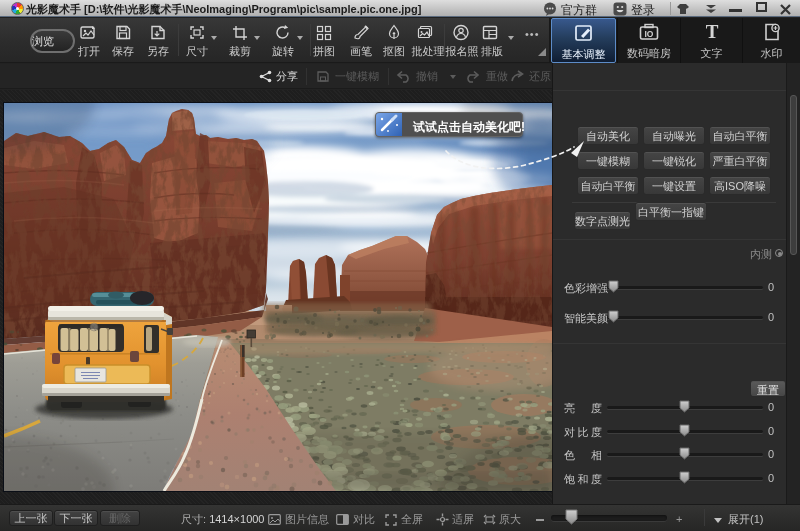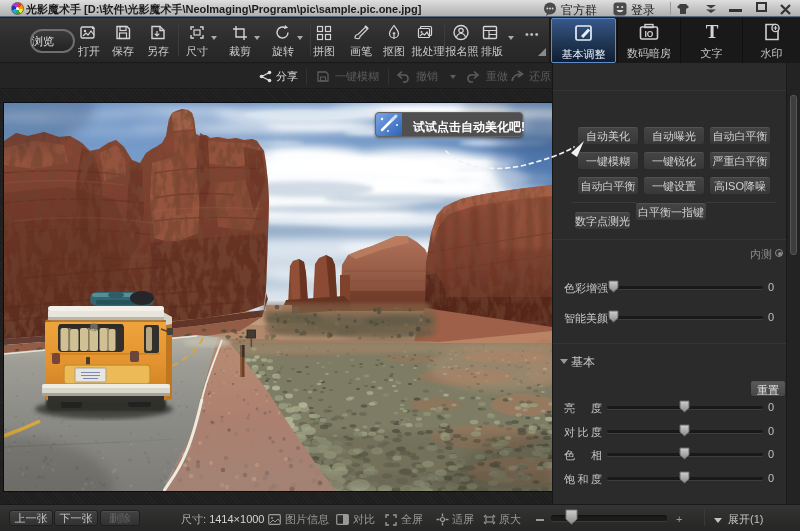--- a/index.html
+++ b/index.html
@@ -1782,24 +1782,20 @@
       </defs>
     </svg>
 <div class="abs sval" style="left:768px;top:281px">0</div>
 <div class="abs slab" style="left:564px;top:311px">智能美颜</div>
 <div class="abs strack" style="left:607px;top:316px;width:156px"></div>
 <svg class="abs shandle" style="left:608px;top:310px" viewBox="0 0 11 13">
       <path d="M1 1 h9 v7 l-4.5 4 L1 8 z" fill="url(#shg1)" stroke="#666" stroke-width="1"></path>
     </svg>
 <div class="abs sval" style="left:768px;top:311px">0</div>
 <div class="abs hsep" style="left:553px;top:343px"></div>
-<div class="abs phead" style="left:553px;top:348px">
-      <span class="tri" style="border-top:5px solid #9a9a9a;border-left:4px solid transparent;border-right:4px solid transparent;top:11px"></span>
-      <span class="tx">基本</span>
-    </div>
 <div class="abs pbtn" style="left:750px;top:380px;width:36px;height:17px;background:linear-gradient(#5a5a5a,#474747);color:#e2e2e2">重置</div>
 <div class="abs slab" style="left:564px;top:401px;width:38px;display:flex;justify-content:space-between">
       <span>亮</span>
       <span>度</span>
     </div>
 <div class="abs strack" style="left:607px;top:406px;width:156px"></div>
 <svg class="abs shandle" style="left:679px;top:400px" viewBox="0 0 11 13">
       <path d="M1 1 h9 v7 l-4.5 4 L1 8 z" fill="url(#shg1)" stroke="#666" stroke-width="1"></path>
     </svg>
 <div class="abs sval" style="left:768px;top:401px">0</div>

